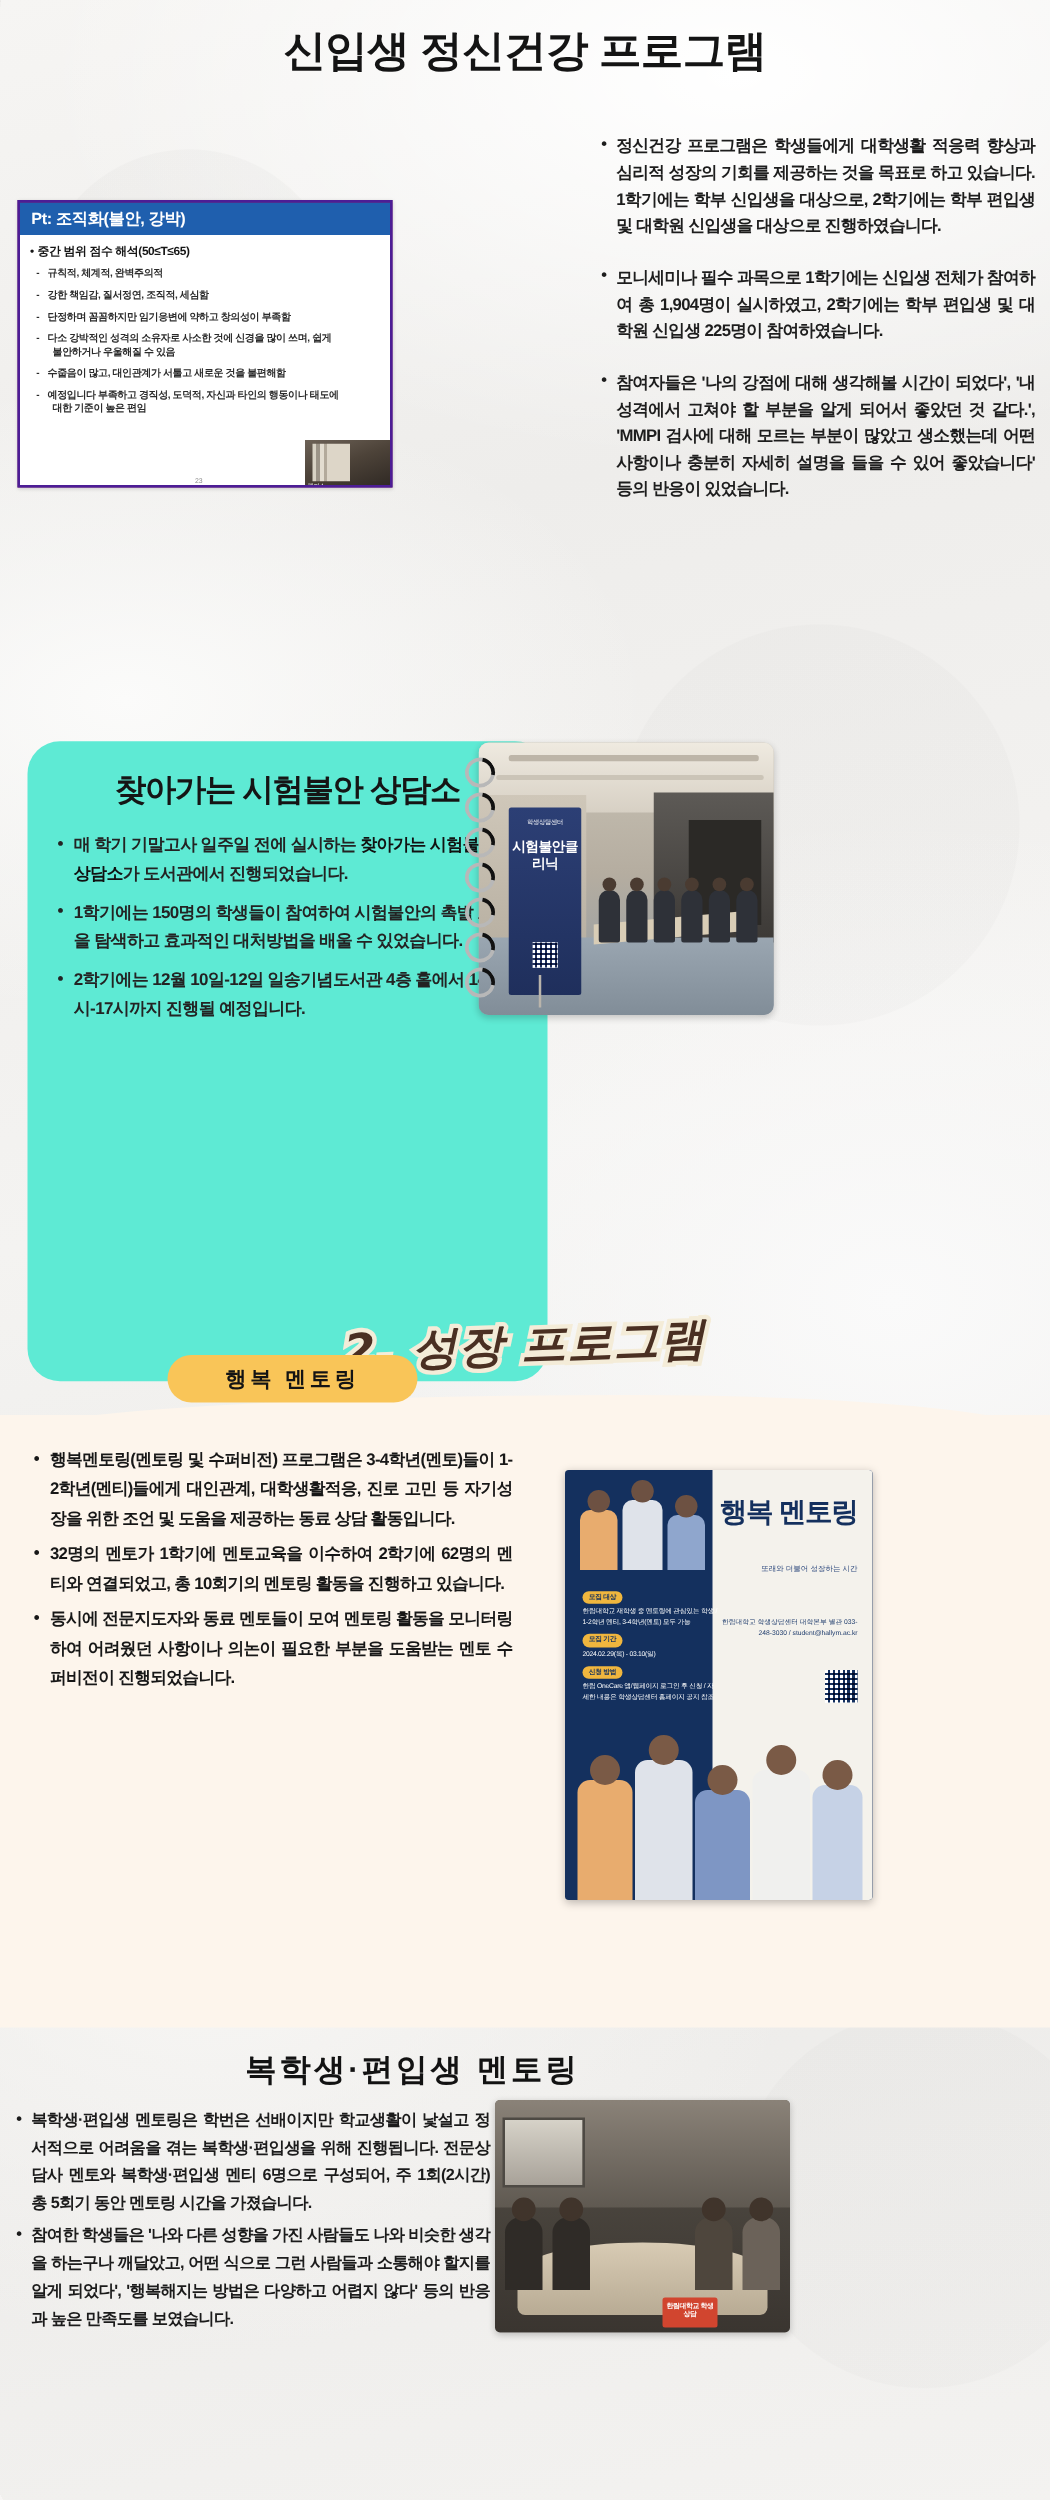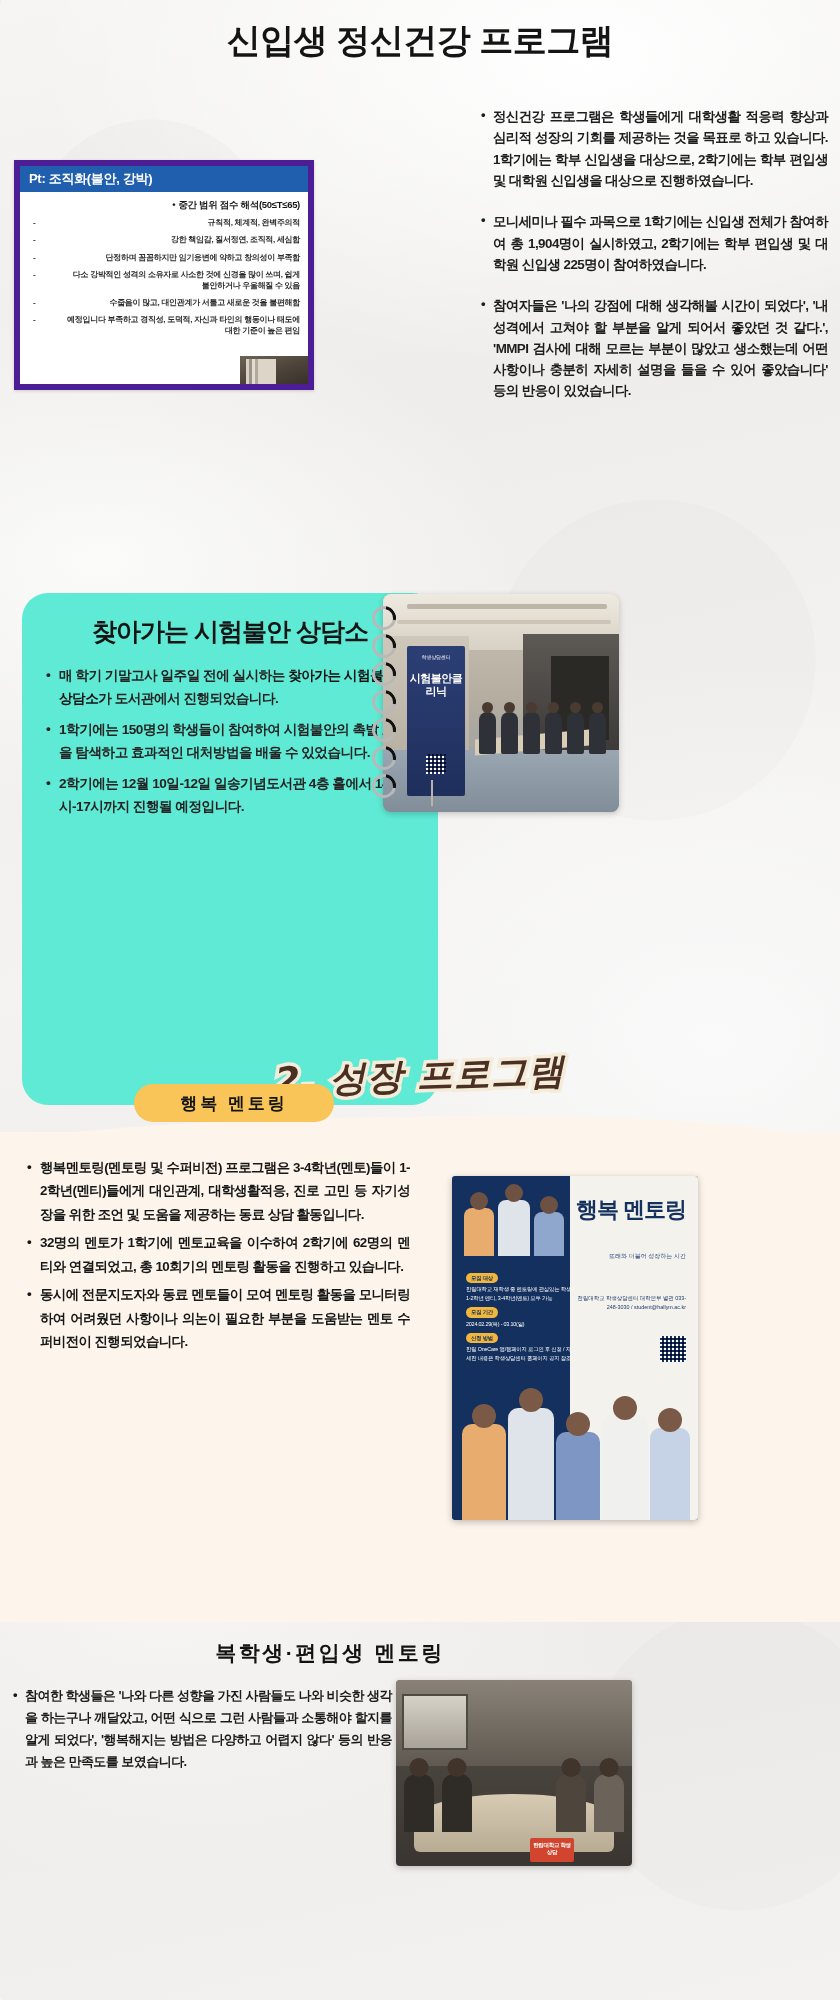--- a/index.html
+++ b/index.html
@@ -73,41 +73,40 @@
   }
 
   
   .slide-shot {
     position: absolute;
     left: 14px;
     top: 160px;
     width: 300px;
     height: 230px;
     background: #701a75;
-    border: 6px solid #4c1d95;
+    border: 2px solid #4c1d95;
     box-shadow: 0 1px 3px rgba(0,0,0,.16);
     overflow: hidden;
   }
   .slide-bar {
     height: 26px;
     background: #1f5fae;
     color: #fff;
     font-size: 13px;
     font-weight: 700;
     display: flex;
     align-items: center;
     padding-left: 9px;
     letter-spacing: -0.3px;
   }
   .slide-body {
     position: relative;
     height: 204px;
     padding: 7px 8px 0 8px;
     background: #fff;
-    text-align: right;
   }
   .slide-h {
     font-size: 9.5px;
     font-weight: 700;
     color: #161616;
     letter-spacing: -0.3px;
     margin-bottom: 6px;
   }
   .slide-h .b { margin-right: 3px; }
   .slide-li {
@@ -471,21 +470,21 @@
     width: 18px; height: 18px; border-radius: 50%; background: #6d5142;
   }
 
   
   .returning-title {
     position: absolute;
     left: 0;
     top: 1639px;
     width: 660px;
     text-align: center;
-    font-size: 21px;
+    font-size: 25px;
     font-weight: 900;
     color: #121212;
     letter-spacing: 2.5px;
   }
   .returning-text {
     position: absolute;
     left: 12px;
     top: 1685px;
     width: 380px;
   }
@@ -692,20 +691,21 @@
     <div class="fig f2"></div>
     <div class="fig f3"></div>
     <div class="fig f4"></div>
     <div class="fig f5"></div>
   </div>
 
   <div class="returning-title">복학생·편입생 멘토링</div>
 
   <div class="returning-text">
     <ul>
+      <li><b>복학생·편입생</b> 멘토링은 학번은 선배이지만 학교생활이 낯설고 정서적으로 어려움을 겪는 복학생·편입생을 위해 진행됩니다. 전문상담사 멘토와 복학생·편입생 멘티 6명으로 구성되어, 주 1회(2시간) 총 5회기 동안 멘토링 시간을 가졌습니다.</li>
       <li>참여한 학생들은 '나와 다른 성향을 가진 사람들도 나와 비슷한 생각을 하는구나 깨달았고, 어떤 식으로 그런 사람들과 소통해야 할지를 알게 되었다', '행복해지는 방법은 다양하고 어렵지 않다' 등의 반응과 높은 만족도를 보였습니다.</li>
     </ul>
   </div>
 
   <div class="photo-room">
     <div class="wall"></div>
     <div class="win"></div>
     <div class="tbl"></div>
     <figure class="s1"></figure>
     <figure class="s2"></figure>

